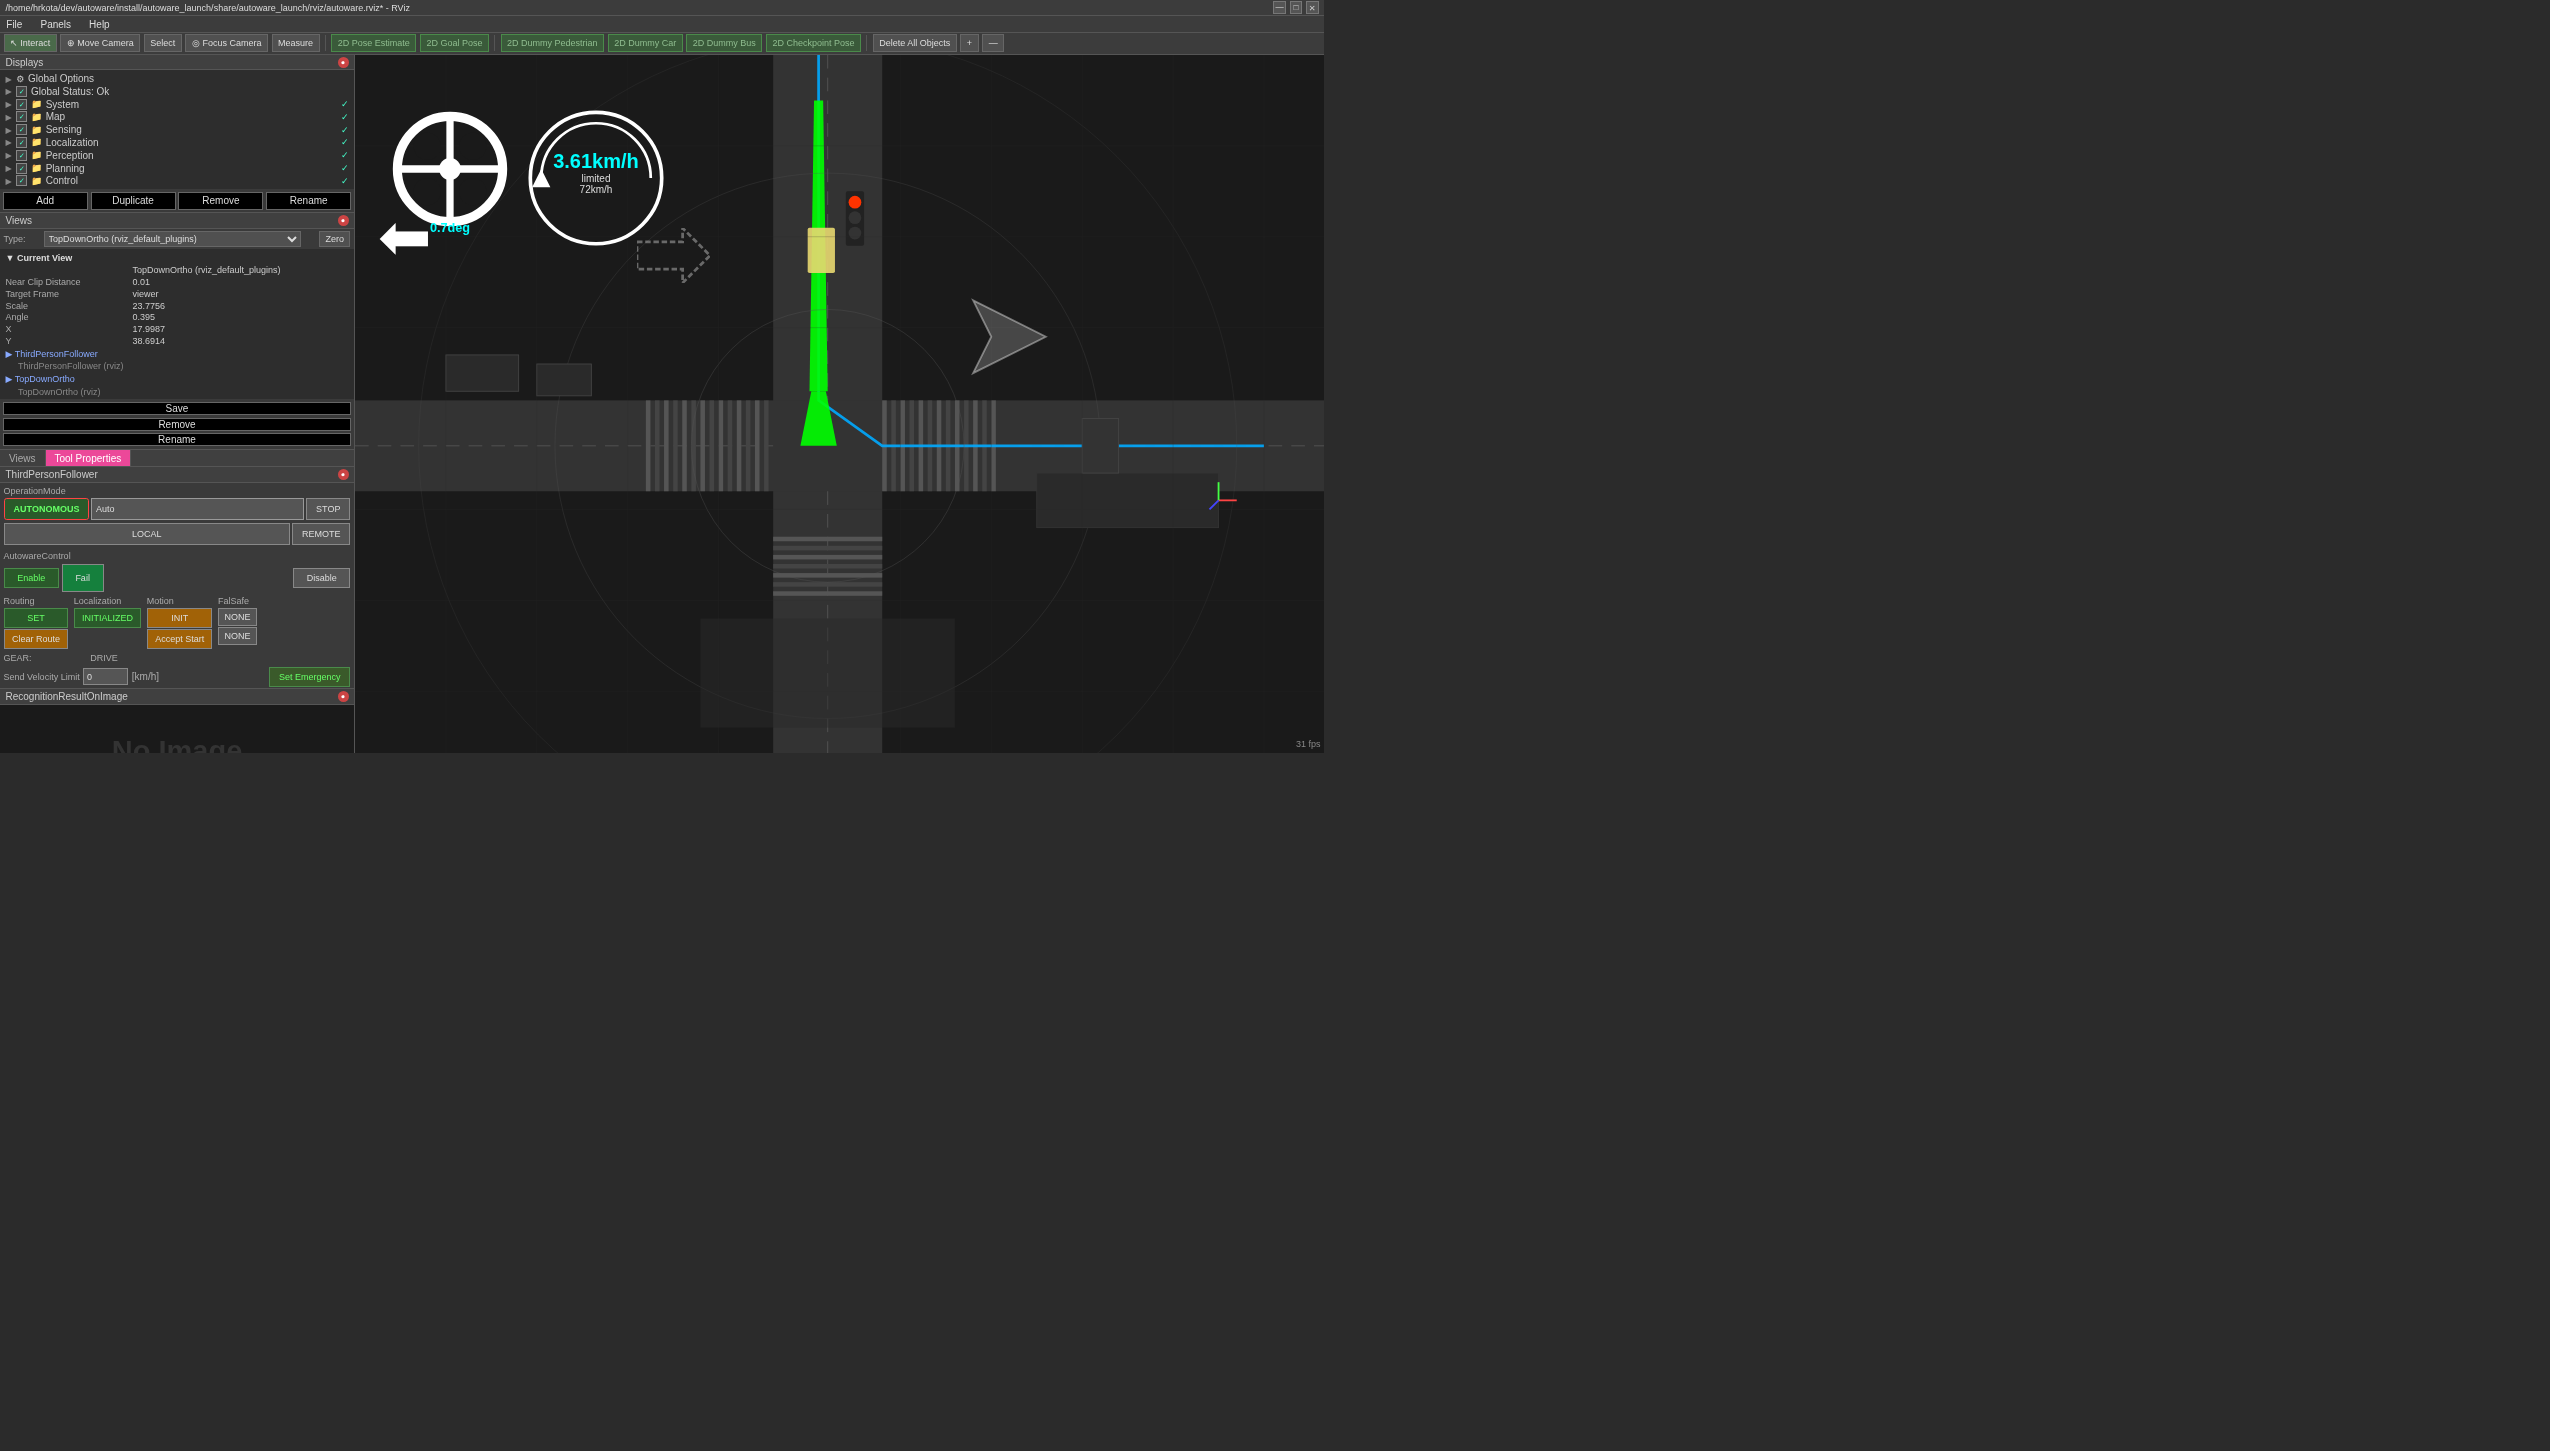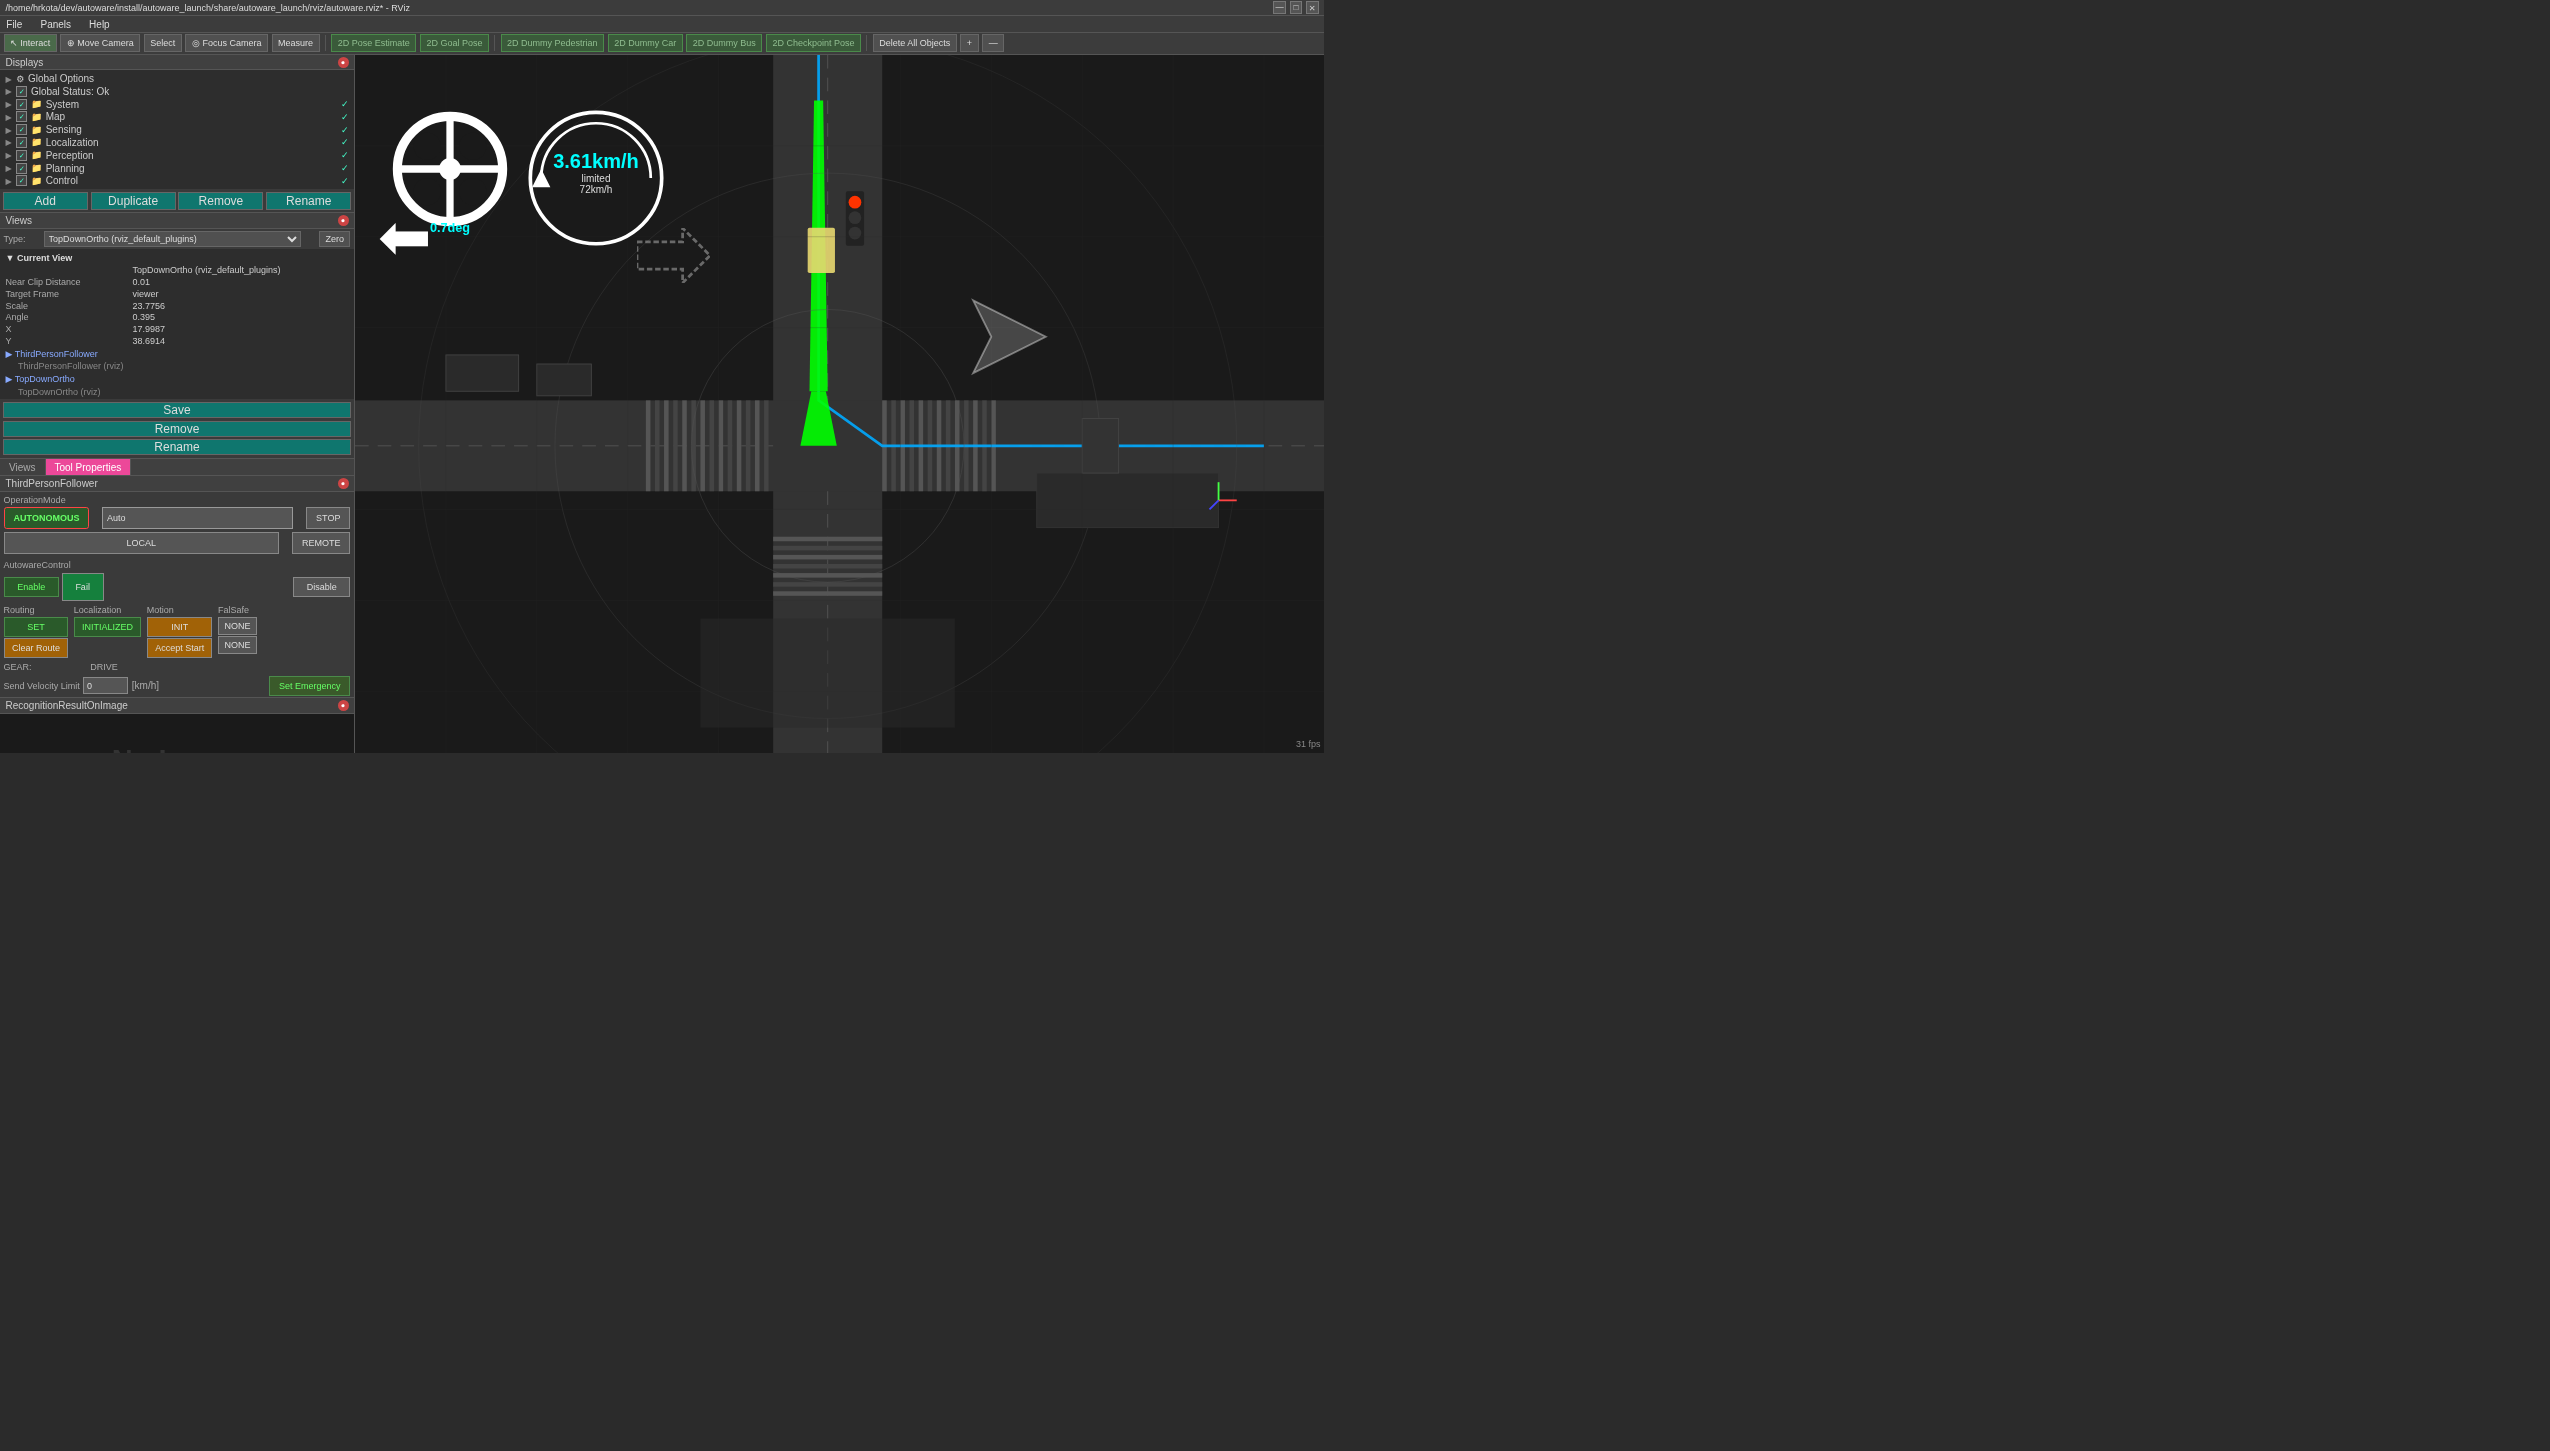--- a/index.html
+++ b/index.html
@@ -161,24 +161,24 @@
     
     .panel-buttons {
       display: flex;
       padding: 2.7px;
       gap: 2.7px;
       background: #3a3a3a;
     }
     .panel-btn {
       flex: 1;
       height: 18px;
-      background: #0f766e;
+      background: #000000;
       border: 0.9px solid #666;
       color: #ddd;
-      font-size: 12px;
+      font-size: 10px;
       cursor: pointer;
       text-align: center;
     }
 
     
     .views-header-row {
       display: flex;
       align-items: center;
       padding: 1.8px 3.6px;
       gap: 18px;
@@ -261,21 +261,21 @@
       padding: 2.7px 3.6px;
       font-size: 9px;
       color: #aaa;
       display: flex;
       flex-direction: column;
       gap: 2.7px;
     }
     .op-label { font-size: 9px; color: #aaa; }
     .op-buttons-row {
       display: flex;
-      gap: 13px;
+      gap: 2px;
       align-items: center;
     }
     .op-btn-autonomous {
       height: 22px; padding: 0 9px;
       background: #2a5a2a;
       border: 1.8px solid #ff4444;
       color: #6f6;
       font-size: 9px; font-weight: bold;
       cursor: pointer;
       border-radius: 2.7px;

